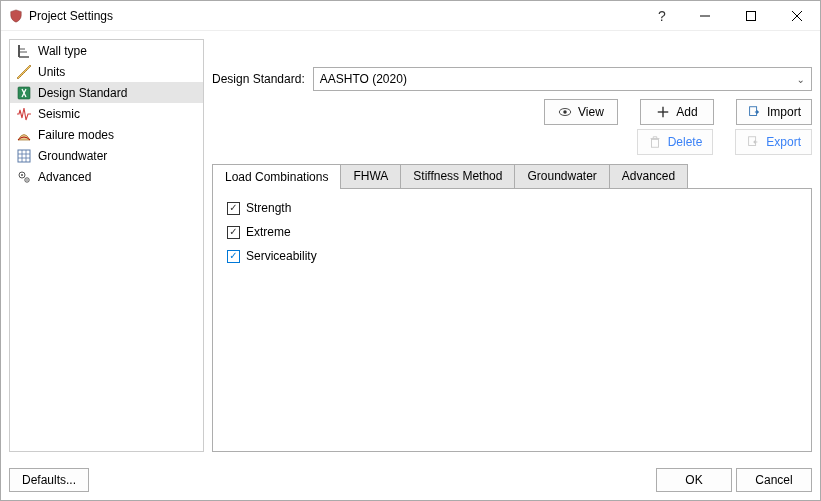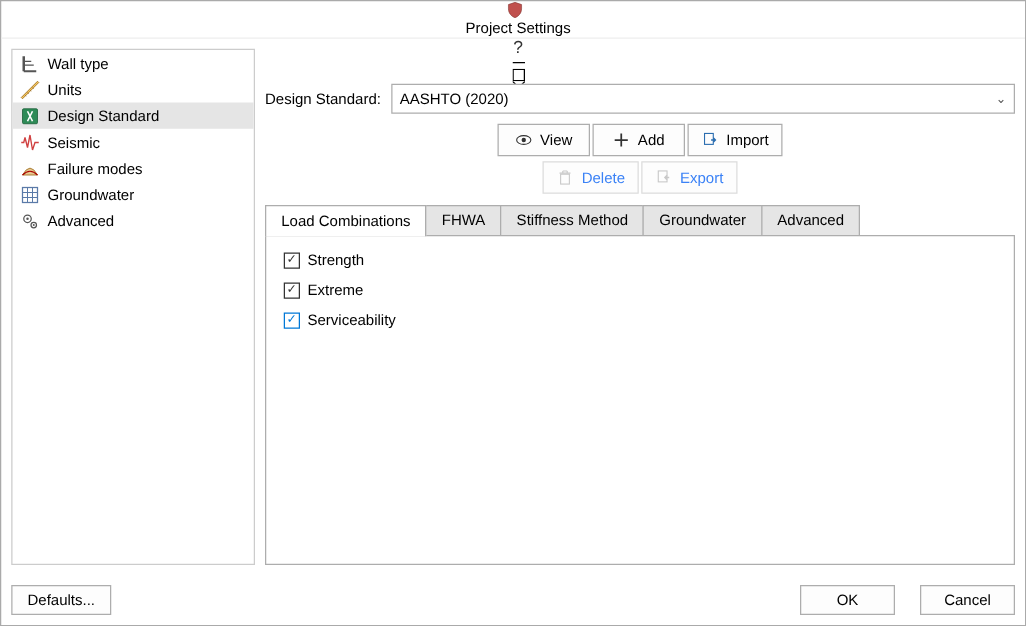--- a/index.html
+++ b/index.html
@@ -14,21 +14,20 @@
     border: 1px solid #aaa;
     display: flex;
     flex-direction: column;
   }
   .titlebar {
     height: 30px;
     display: flex;
     align-items: center;
     padding-left: 8px;
     border-bottom: 1px solid #eee;
-    flex-direction: column;
   }
   .titlebar .shield {
     width: 14px; height: 14px;
     margin-right: 6px;
   }
   .titlebar .title { flex: 0 0 auto; }
   .titlebar .spacer { flex: 1; }
   .titlebar .winbtn {
     width: 46px; height: 30px;
     display: flex; align-items: center; justify-content: center;
@@ -91,22 +90,22 @@
     display: flex;
     align-items: center;
   }
   .std-select .chev {
     position: absolute; right: 6px; top: 50%; transform: translateY(-50%);
     font-size: 10px; color: #555;
   }
 
   .btnrow {
     display: flex;
-    gap: 2px;
-    justify-content: center;
+    gap: 22px;
+    justify-content: flex-end;
     margin-bottom: 4px;
   }
   .btnrow .btn {
     height: 26px;
     min-width: 74px;
     border: 1px solid #adadad;
     background: #fdfdfd;
     display: inline-flex;
     align-items: center;
     justify-content: center;
@@ -164,21 +163,21 @@
     display: flex; align-items: center; justify-content: center;
     font-size: 10px; line-height: 1;
     color: #333;
   }
   .chk.last .box { border-color: #0078d7; color: #0078d7; }
 
   .footer {
     display: flex;
     align-items: center;
     padding: 8px;
-    gap: 20px;
+    gap: 4px;
     border-top: 0;
   }
   .footer .spacer { flex: 1; }
   .footer .fbtn {
     height: 24px;
     min-width: 76px;
     border: 1px solid #adadad;
     background: #fdfdfd;
     display: inline-flex;
     align-items: center;

